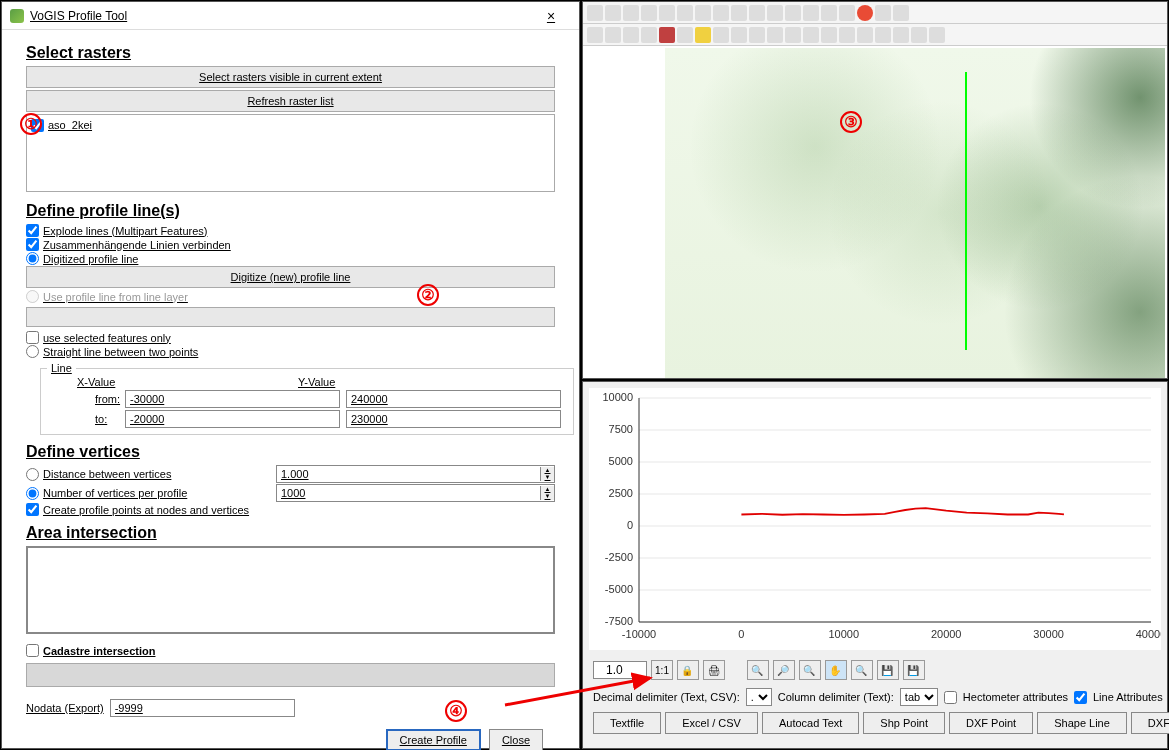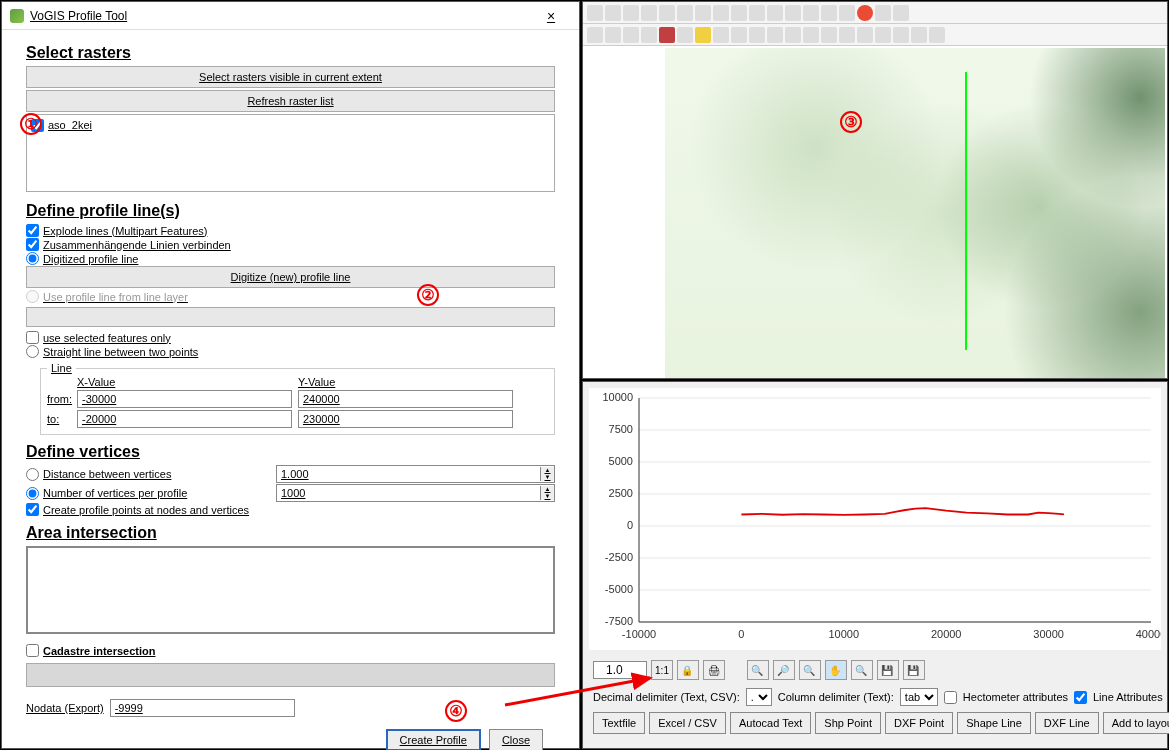--- a/index.html
+++ b/index.html
@@ -19,21 +19,21 @@
     .raster-item input { margin: 0; }
     
     .checkbox-row, .radio-row { display: flex; align-items: center; gap: 4px; margin: 1px 0; }
     .checkbox-row input, .radio-row input { margin: 0; }
     .disabled { color: #999; }
     
     .dropdown { width: 100%; height: 20px; border: 1px solid #aaa; background: #e8e8e8; margin: 4px 0; }
     
     .line-fieldset { border: 1px solid #ccc; margin: 4px 0 8px 14px; padding: 2px 6px 6px; }
     .line-fieldset legend { padding: 0 4px; font-size: 11px; }
-    .coord-row { display: flex; align-items: center; margin-top: 2px; }
+    .coord-row { display: flex; align-items: center; margin-top: 2px; margin-left: 48px; }
     .coord-row .lbl { width: 30px; }
     .coord-row input { width: 215px; height: 18px; border: 1px solid #888; padding: 0 4px; margin-right: 6px; font-size: 11px; }
     .coord-head { display: flex; }
     .coord-head .hlbl { width: 30px; }
     .coord-head .col { width: 221px; }
     
     .vertex-row { display: flex; align-items: center; margin: 1px 0; }
     .vertex-row .radio-part { width: 250px; display: flex; align-items: center; gap: 4px; }
     .spinner { flex: 1; height: 18px; border: 1px solid #888; display: flex; align-items: center; }
     .spinner input { flex: 1; border: none; padding: 0 4px; font-size: 11px; }
@@ -73,21 +73,21 @@
     
     .chart-tools { position: absolute; left: 10px; top: 276px; right: 10px; height: 24px; display: flex; align-items: center; gap: 4px; }
     .chart-tools input { width: 54px; height: 18px; border: 1px solid #888; padding: 0 12px; font-size: 12px; }
     .chart-tools .tbtn { width: 22px; height: 20px; border: 1px solid #999; background: #eee; display: flex; align-items: center; justify-content: center; font-size: 10px; }
     .chart-tools .spacer { width: 14px; }
     
     .delimiter-row { position: absolute; left: 10px; top: 306px; right: 10px; display: flex; align-items: center; gap: 6px; white-space: nowrap; }
     .delimiter-row select { height: 18px; border: 1px solid #888; background: #fff; font-size: 11px; }
     
     .export-row { position: absolute; left: 10px; top: 330px; right: 10px; display: flex; align-items: center; gap: 4px; }
-    .export-row button { height: 22px; padding: 0 8px; border: 1px solid #888; background: #eee; font-size: 11px; white-space: nowrap; }
+    .export-row button { height: 22px; padding: 0 16px; border: 1px solid #888; background: #eee; font-size: 11px; white-space: nowrap; }
     .export-row .spacer-flex { flex: 1; }
     
     
     .circle-num { position: absolute; width: 22px; height: 22px; border: 2.5px solid #e00; border-radius: 50%; color: #e00; font-weight: bold; font-size: 15px; display: flex; align-items: center; justify-content: center; z-index: 100; background: transparent; }
     .arrow { position: absolute; z-index: 99; }
   </style>
 </head>
 <body>
 
 <div class="dialog">

